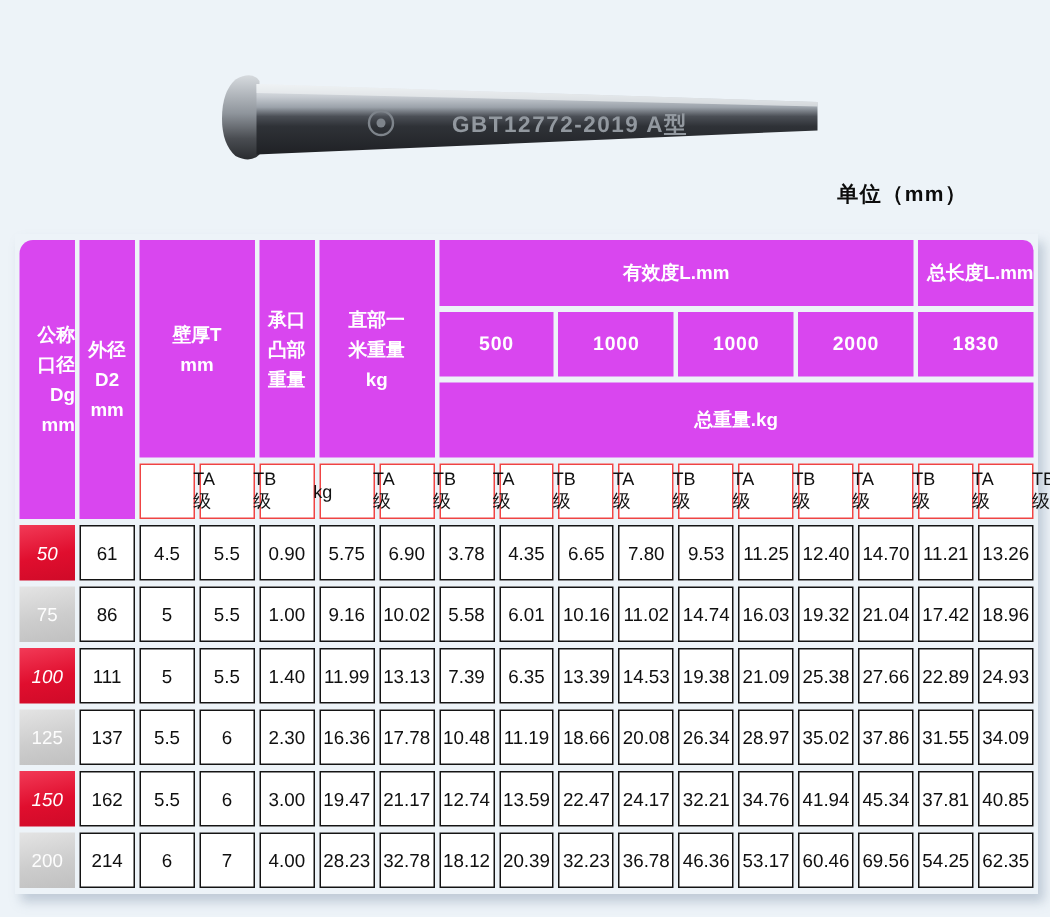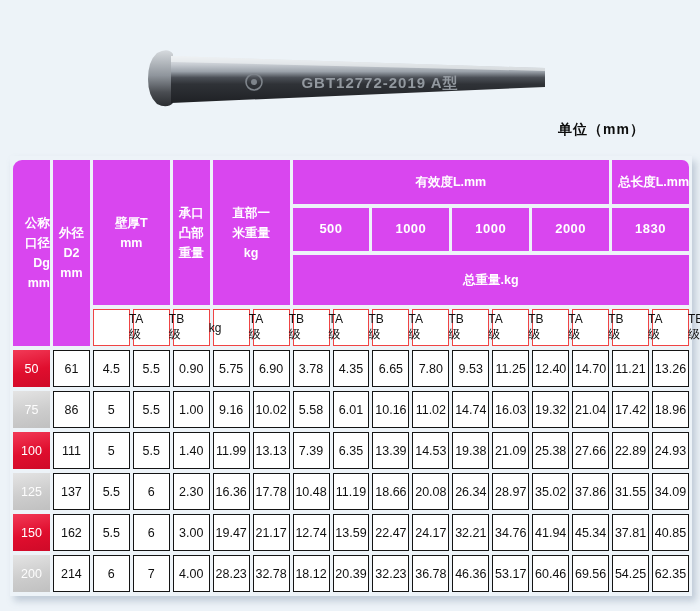--- a/index.html
+++ b/index.html
@@ -37,20 +37,21 @@
     font-weight:400;font-size:12px;padding-left:35px;
   }
   td.val{
     background:#ffffff;border:1px solid #141414;color:#101010;
     font-size:12.5px;font-weight:400;
   }
   td.rh{font-size:12.5px;border:none;}
   td.rh-red{
     background:linear-gradient(168deg,#f23a57 0%,#e00e2e 55%,#cf0a28 100%);
     color:#ffffff;
+    font-style:italic;
   }
   td.rh-gray{
     background:linear-gradient(168deg,#e4e4e4 0%,#cdcdcd 55%,#c0c0c0 100%);
     color:rgba(255,255,255,.95);
   }
 </style>
 </head>
 <body>
 
 <div class="pipe-wrap">

